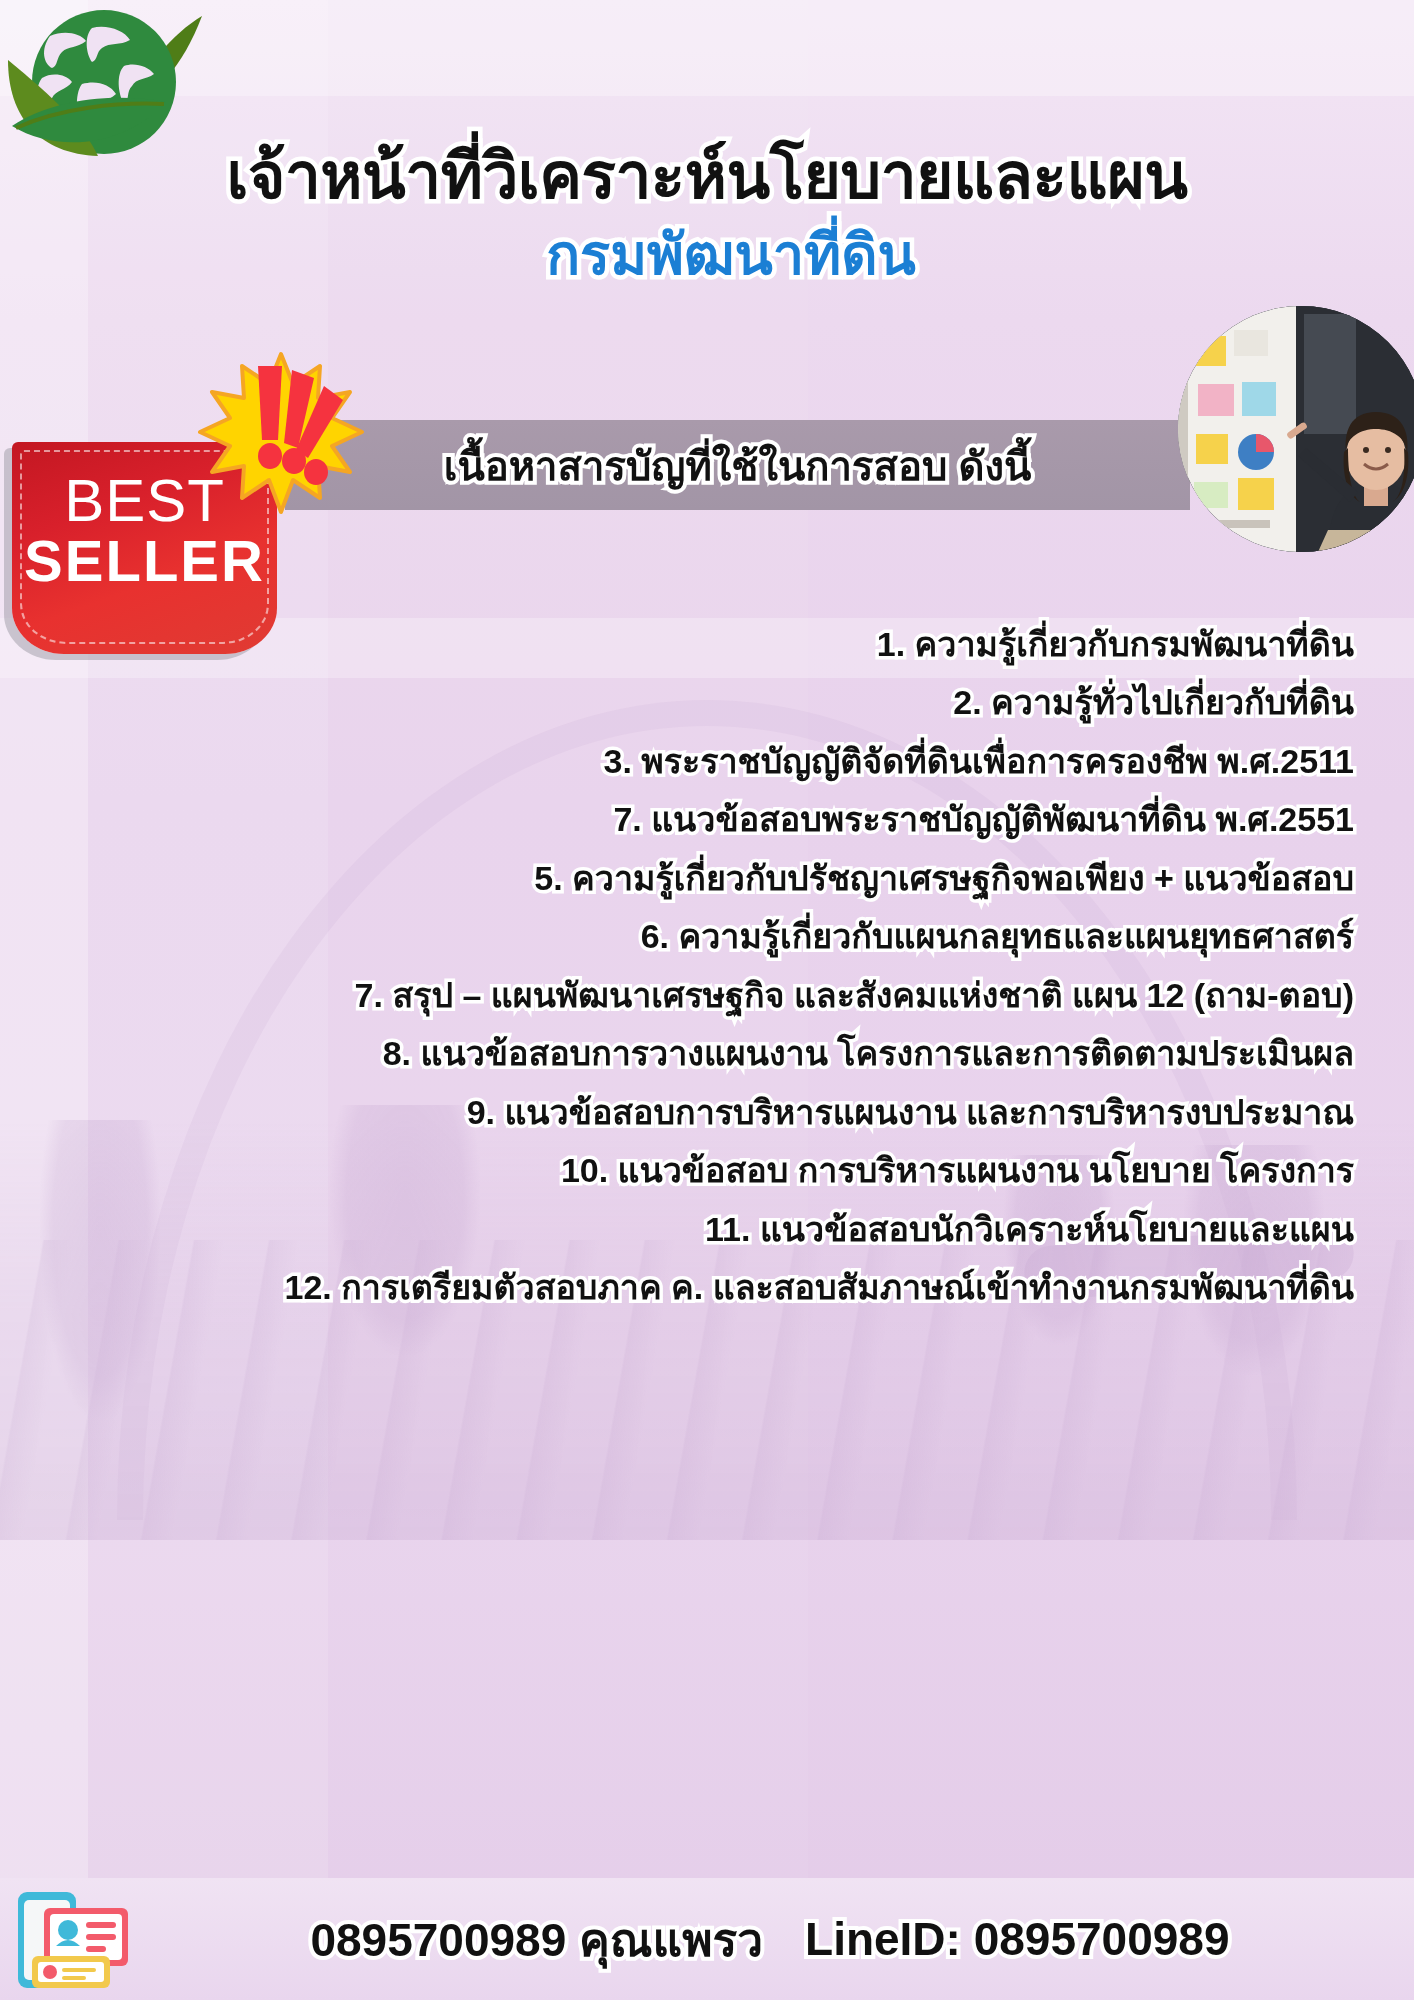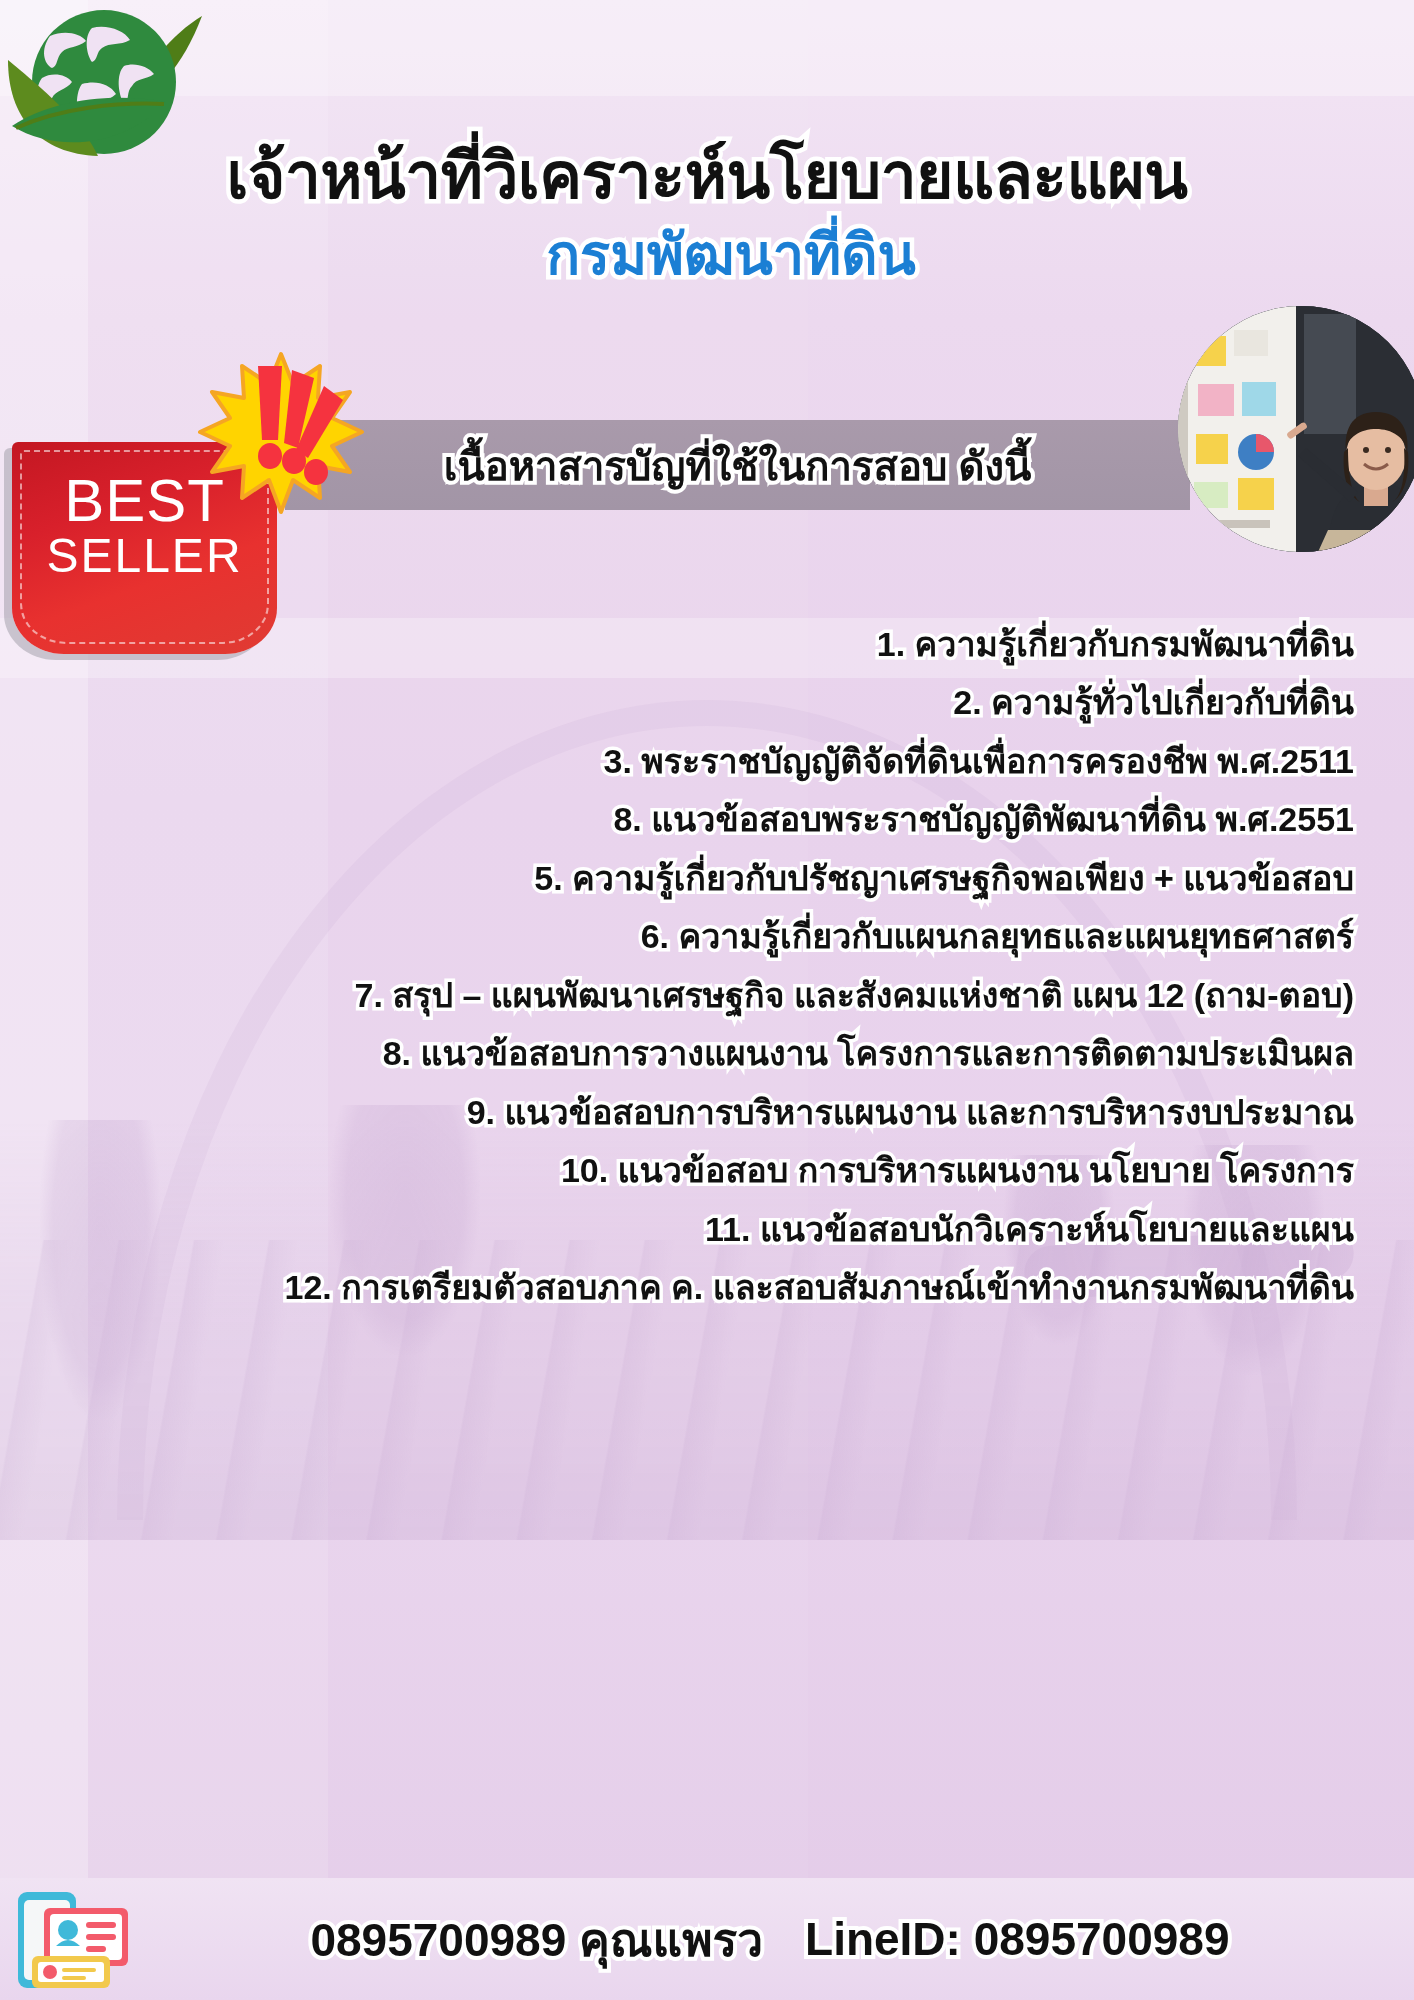--- a/index.html
+++ b/index.html
@@ -115,21 +115,21 @@
     content:"";
     position:absolute; left:8px; right:8px; top:8px; bottom:10px;
     border:2px dashed rgba(255,255,255,0.55);
     border-radius:4px 4px 46px 46px / 4px 4px 40px 40px;
   }
   .ribbon-text {
     position:absolute; left:0; right:0; top:30px;
     text-align:center; color:#fff;
   }
   .ribbon-best   { font-size:60px; line-height:0.98; font-weight:400; letter-spacing:1px; }
-  .ribbon-seller { font-size:48px; line-height:1.05; font-weight:400; letter-spacing:2px; }
+  .ribbon-seller { font-size:58px; line-height:1.05; font-weight:700; letter-spacing:2px; }
 
   .burst {
     position:absolute; left:196px; top:348px;
     width:170px; height:170px;
     pointer-events:none;
   }
 
   
   .banner {
     position:absolute; left:285px; top:420px;
@@ -293,21 +293,21 @@
         <path d="M128 38 L147 52 L112 110 L100 102 Z"></path>
         <ellipse cx="120" cy="124" rx="12" ry="13"></ellipse>
       </g>
     </svg>
   </div>
 
   <div class="list">
     <div class="list-item">1. ความรู้เกี่ยวกับกรมพัฒนาที่ดิน</div>
     <div class="list-item">2. ความรู้ทั่วไปเกี่ยวกับที่ดิน</div>
     <div class="list-item">3. พระราชบัญญัติจัดที่ดินเพื่อการครองชีพ พ.ศ.2511</div>
-    <div class="list-item">8. แนวข้อสอบพระราชบัญญัติพัฒนาที่ดิน พ.ศ.2551</div>
+    <div class="list-item">7. แนวข้อสอบพระราชบัญญัติพัฒนาที่ดิน พ.ศ.2551</div>
     <div class="list-item">5. ความรู้เกี่ยวกับปรัชญาเศรษฐกิจพอเพียง + แนวข้อสอบ</div>
     <div class="list-item">6. ความรู้เกี่ยวกับแผนกลยุทธและแผนยุทธศาสตร์</div>
     <div class="list-item">7. สรุป – แผนพัฒนาเศรษฐกิจ และสังคมแห่งชาติ แผน 12 (ถาม-ตอบ)</div>
     <div class="list-item">8. แนวข้อสอบการวางแผนงาน โครงการและการติดตามประเมินผล</div>
     <div class="list-item">9. แนวข้อสอบการบริหารแผนงาน และการบริหารงบประมาณ</div>
     <div class="list-item">10. แนวข้อสอบ การบริหารแผนงาน นโยบาย โครงการ</div>
     <div class="list-item">11. แนวข้อสอบนักวิเคราะห์นโยบายและแผน</div>
     <div class="list-item">12. การเตรียมตัวสอบภาค ค. และสอบสัมภาษณ์เข้าทำงานกรมพัฒนาที่ดิน</div>
   </div>
 

